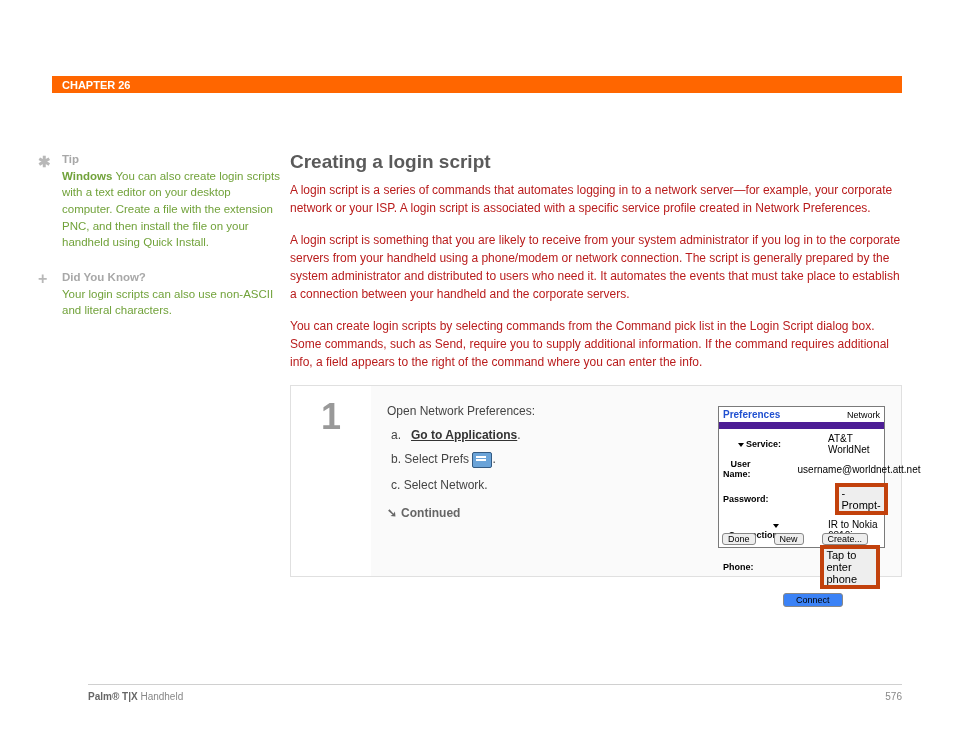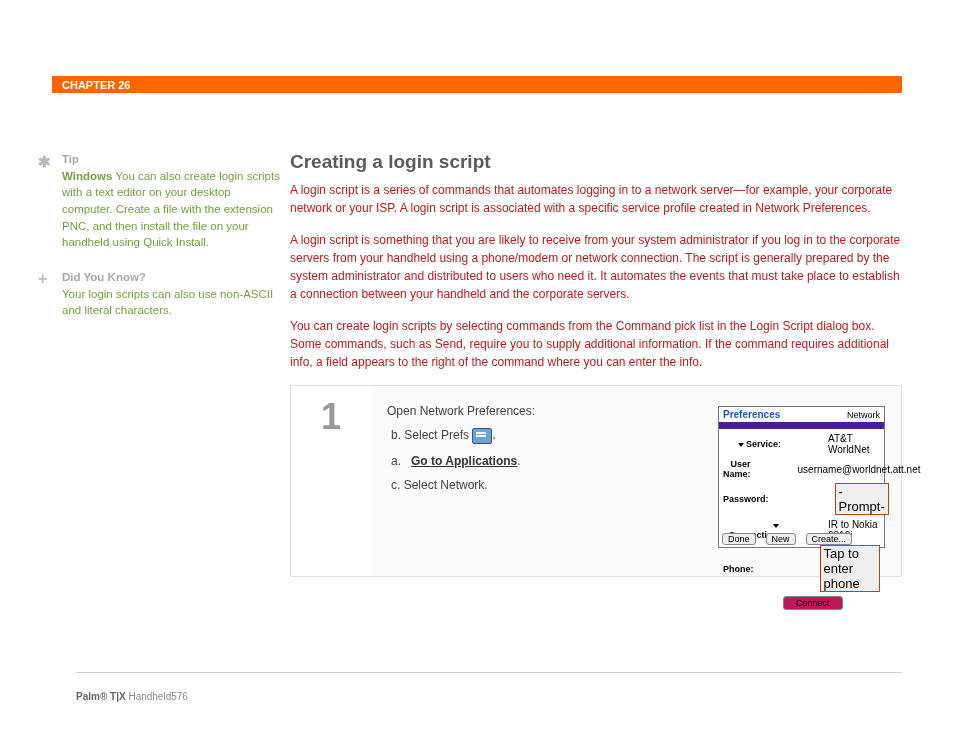--- a/index.html
+++ b/index.html
@@ -203,59 +203,60 @@
     border-left: 3px solid transparent;
     border-right: 3px solid transparent;
     margin-right: 2px;
     vertical-align: middle;
   }
   .ss-val {
     font-size: 10px;
     flex: 1;
   }
   .ss-box {
-    border: 1px solid #c2410c;
+    border: 4px solid #c2410c;
     padding: 0 3px;
-    font-size: 13px;
+    font-size: 11px;
     display: inline-block;
     background: #eee;
     margin-left: 19px;
   }
   .ss-connect {
     border: 1px solid #888;
     padding: 1px 12px;
     font-size: 9px;
     display: inline-block;
     border-radius: 3px;
-    background: #be185d;
+    background: #3b82f6;
     margin-left: 60px;
   }
   .ss-buttons {
     position: absolute;
     bottom: 2px;
     left: 3px;
     right: 3px;
     display: flex;
-    gap: 10px;
+    gap: 18px;
   }
   .ss-btn {
     border: 1px solid #888;
     border-radius: 3px;
     padding: 0px 5px;
     font-size: 9px;
     background: #eee;
   }
   .footer {
     position: absolute;
     bottom: 36px;
-    left: 76px;
+    left: 88px;
     right: 52px;
     border-top: 1px solid #d0d0d0;
-    padding-top: 18px;
-    display: flex;
+    padding-top: 6px;
+    display: flex;
+    justify-content: space-between;
     font-size: 10px;
     color: #888;
   }
   .footer .product b {
     color: #666;
   }
 </style>
 </head>
 <body>
 
@@ -289,28 +290,31 @@
 
       <div class="step-box">
         <div class="step-num-col">
           <div class="step-num">1</div>
         </div>
         <div class="step-content">
           <div class="step-text">
             <p>Open Network Preferences:</p>
             <ul class="step-list">
               <li>
-                <span>b.   Select Prefs </span><span class="prefs-icon"></span><span>.</span>
-              </li>
-              <li>
                 <span>a.</span>&nbsp;&nbsp;
                 <span class="step-link">Go to Applications</span><span>.</span>
               </li>
+              <li>
+                <span>b.   Select Prefs </span><span class="prefs-icon"></span><span>.</span>
+              </li>
               <li>c.   Select Network.</li>
             </ul>
+            <div class="continued">
+              <span class="continued-arrow">➘</span><span>Continued</span>
+            </div>
           </div>
 
           <div class="screenshot">
             <div class="ss-titlebar">
               <span class="ss-title">Preferences</span>
               <span class="ss-right">Network</span>
             </div>
             <div class="ss-body">
               <div class="ss-row">
                 <span class="ss-label"><span class="ss-tri"></span><span>Service:</span></span>

